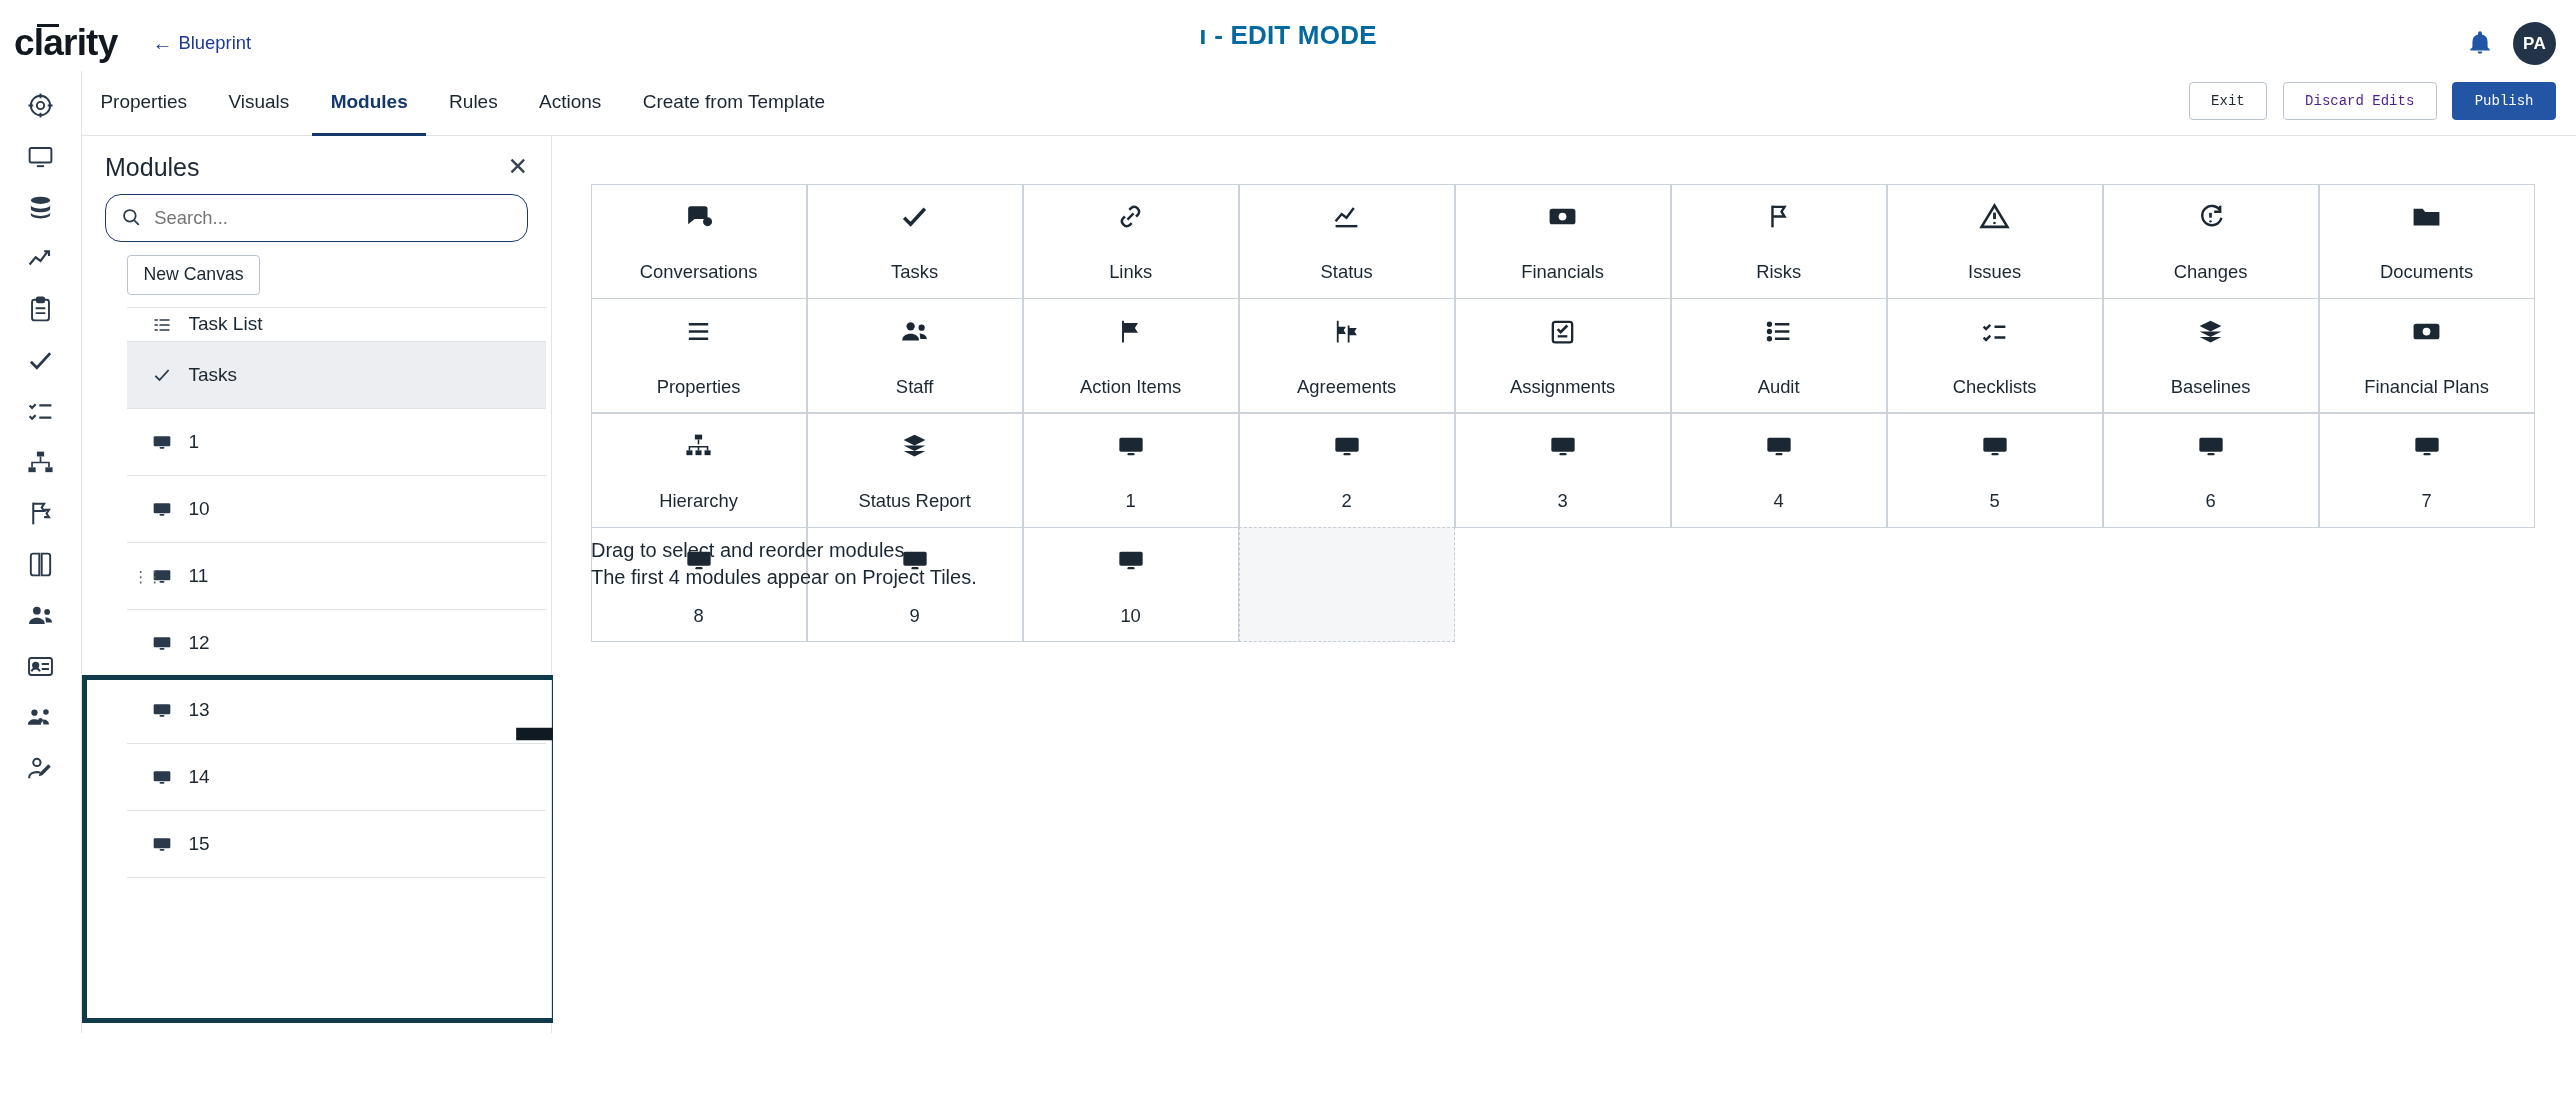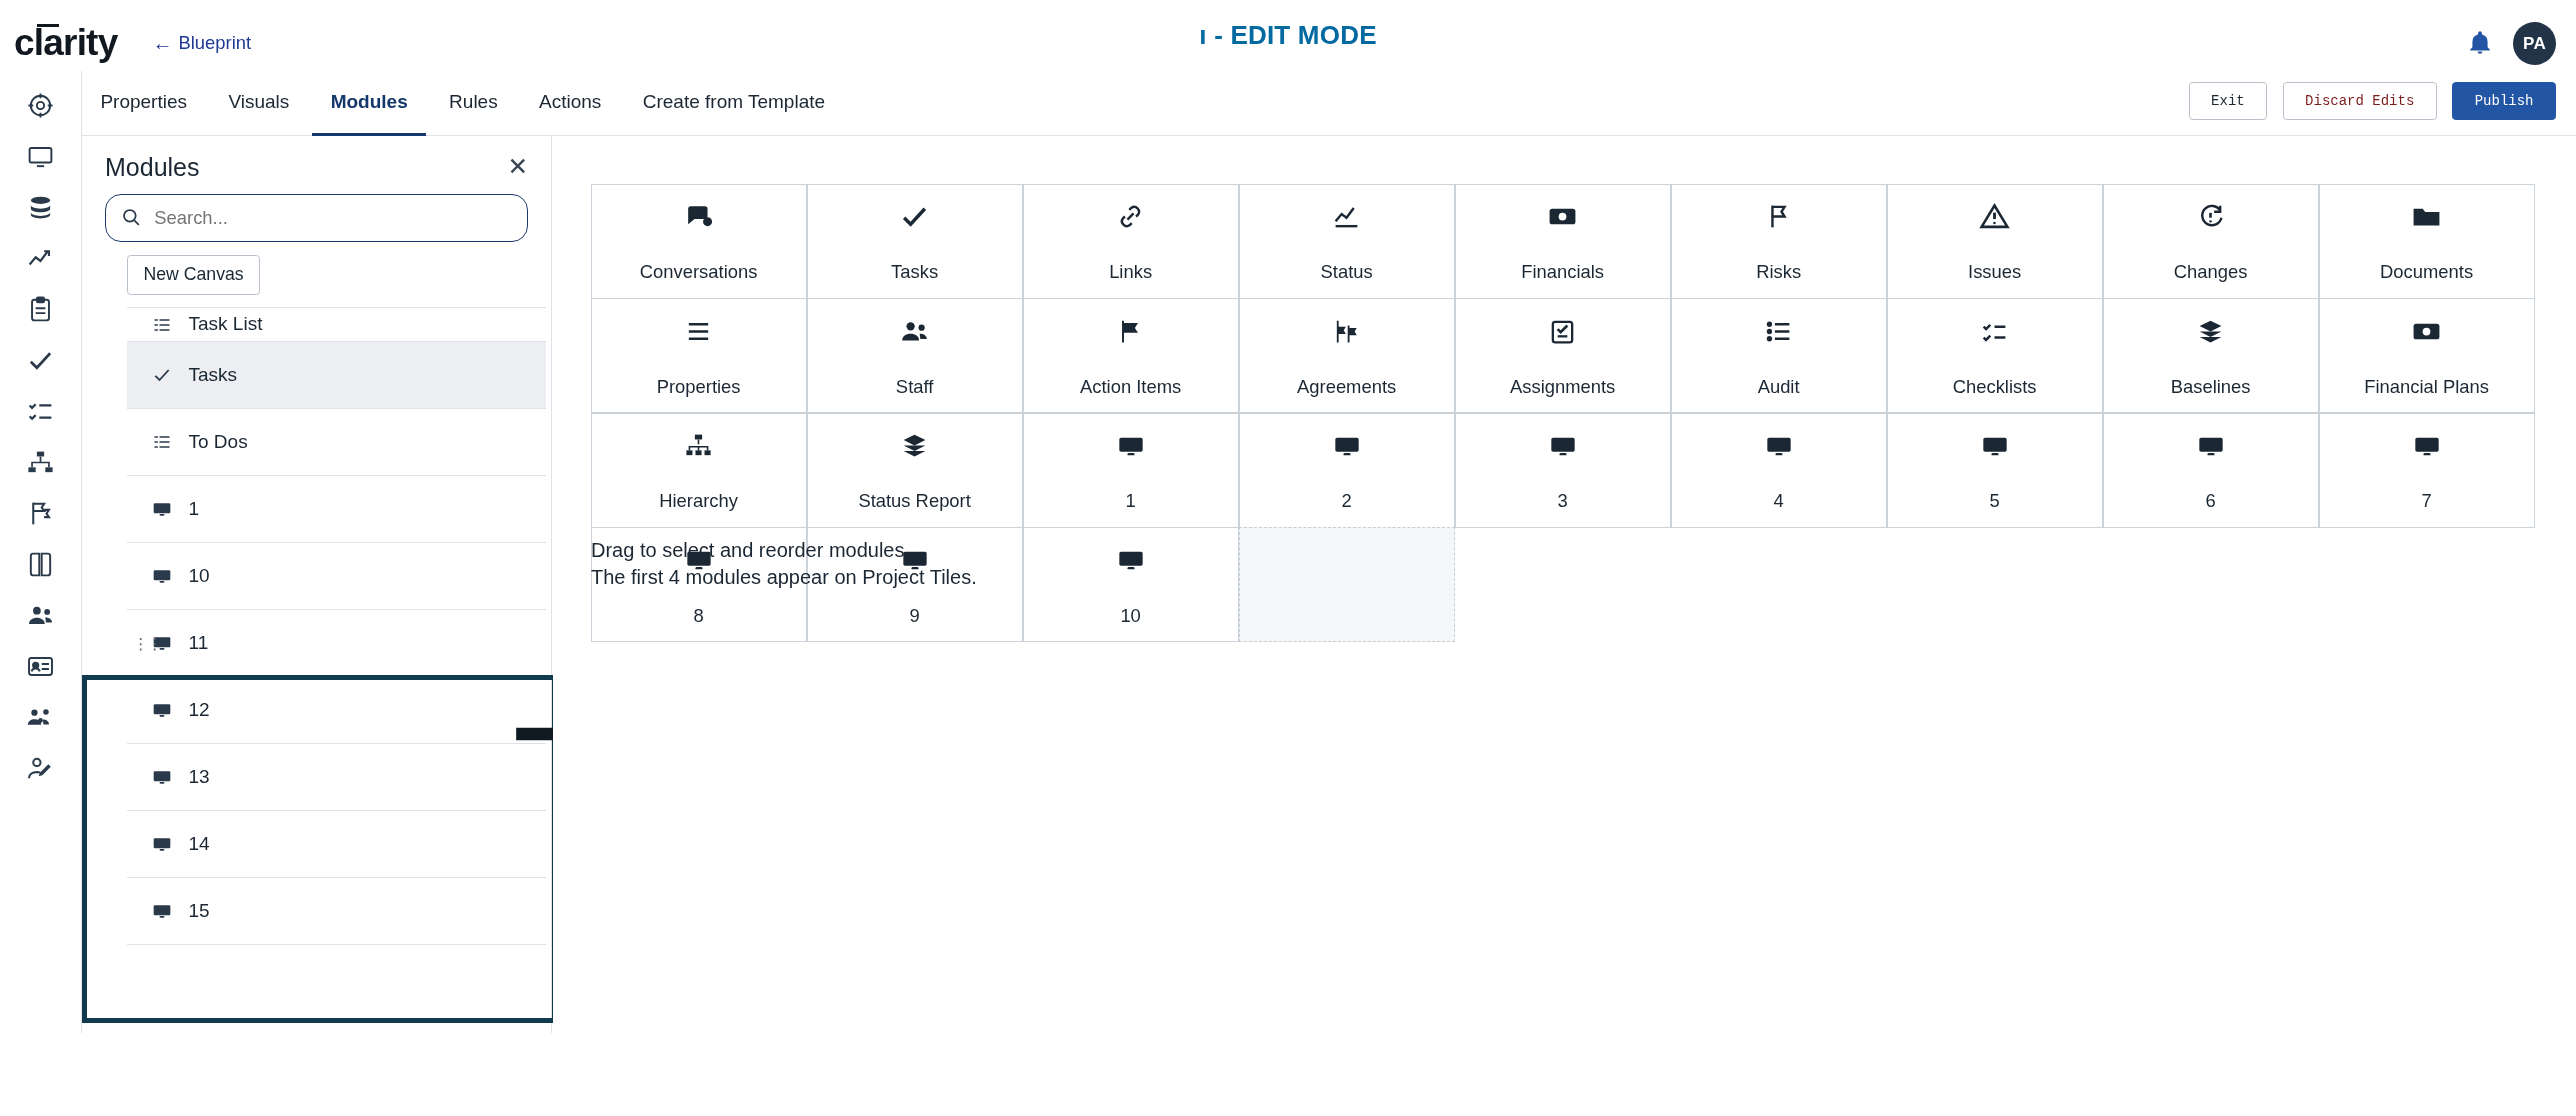--- a/index.html
+++ b/index.html
@@ -59,21 +59,21 @@
   .nav-tab.active { color: #14386b; font-weight: 700; border-bottom-color: #14386b; }
   .nav-actions {
     position: absolute; right: 20px; top: 10.8px; display: flex; align-items: center; gap: 15.4px;
   }
   .btn {
     border: 0.8px solid #b9c2cc; background: #ffffff; color: #1b2733;
     font-size: 14px; padding: 10px 21.5px; border-radius: 3.8px; cursor: pointer;
     font-family: Liberation Mono, monospace;
   }
   .btn.primary { background: #2255a4; border-color: #2255a4; color: #ffffff; }
-  .btn.link { color: #7f1d1d; border-color:#b9c2cc; }
+  .btn.link { color: #4c1d95; border-color:#b9c2cc; }
 
   
   .rail {
     position: absolute; left: 0; top: 71px; width: 82px; height: 963px;
     background: #ffffff; border-right: 0.8px solid #dfe3e8;
     display: flex; flex-direction: column; align-items: center; padding-top: 17px; gap: 17px;
   }
   .rail-icon { width: 34px; height: 34px; color: #2b3a4a; display:flex; align-items:center; justify-content:center; cursor:pointer; }
   .rail-icon svg { width: 29px; height: 29px; }
 
@@ -341,28 +341,20 @@
 
     <div class="module-item selected">
       <span class="mi-icon">
         <svg viewBox="0 0 24 24" width="20" height="20" fill="none" stroke="#2b3a4a" stroke-width="2.2">
             <path d="M4 13l5 5L20 6"></path>
           </svg>
       </span>
       <span>Tasks</span>
     </div>
 
-    <div class="module-item">
-      <span class="mi-icon">
-        <svg viewBox="0 0 24 24" width="20" height="20" fill="none" stroke="#2b3a4a" stroke-width="1.8">
-            <path d="M3 6h4M3 12h4M3 18h4M9 6h12M9 12h12M9 18h12"></path>
-          </svg>
-      </span>
-      <span>To Dos</span>
-    </div>
 
     <div class="module-item">
       <span class="mi-icon">
         <svg viewBox="0 0 24 24" width="20" height="20" fill="#2b3a4a">
             <rect x="2" y="5" width="20" height="12" rx="1.5"></rect>
             <rect x="9" y="18" width="6" height="2" rx="1"></rect>
           </svg>
       </span>
       <span>1</span>
     </div>

